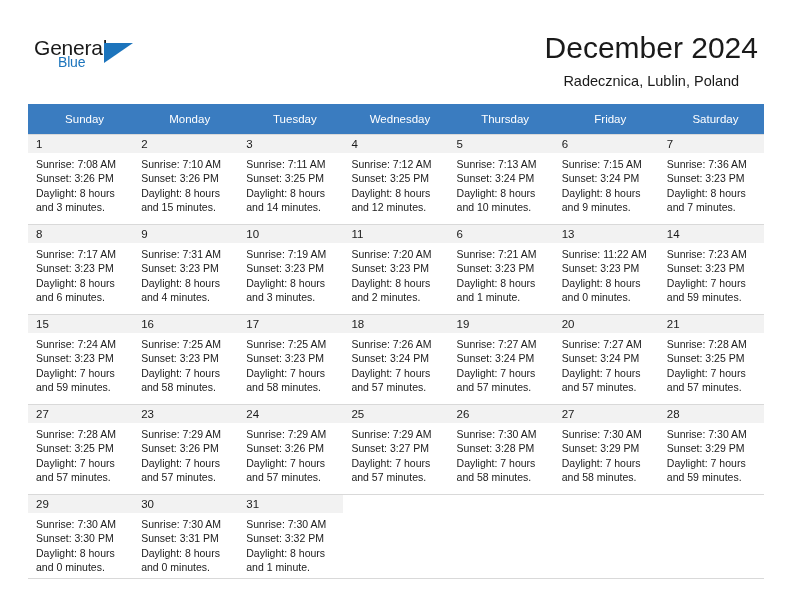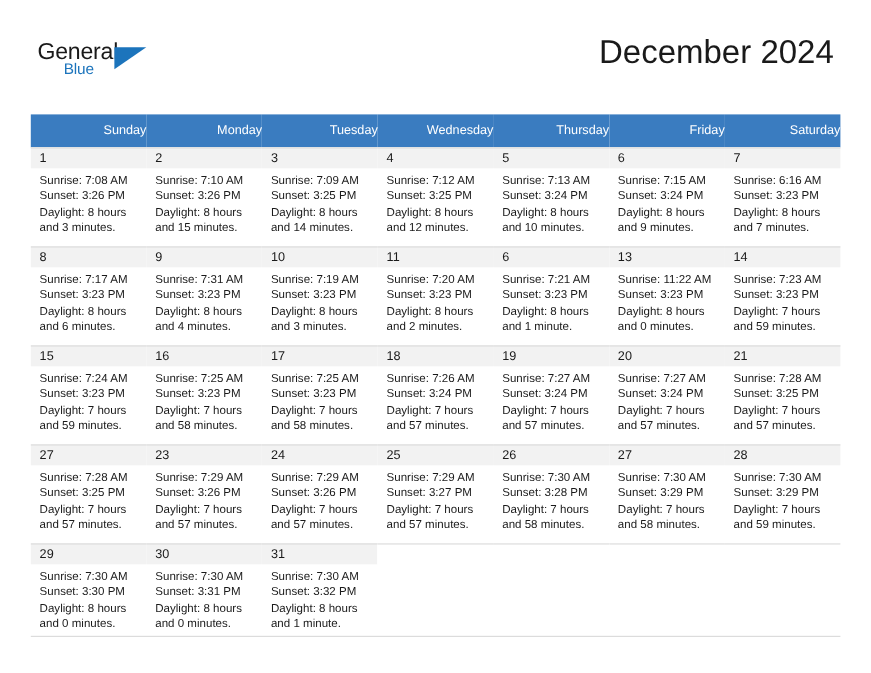--- a/index.html
+++ b/index.html
@@ -92,21 +92,21 @@
     top: 104px;
     width: 736px;
     border-collapse: collapse;
     table-layout: fixed;
   }
   .calendar th {
     background: #3a7cc0;
     color: #ffffff;
     font-size: 11.5px;
     font-weight: normal;
-    text-align: right;
+    text-align: center;
     padding: 5px 0 5px 8px;
     height: 20px;
     border: none;
   }
   .calendar td {
     vertical-align: top;
     padding: 0;
     height: 90px;
     border: none;
     background: #ffffff;
@@ -156,20 +156,21 @@
   <div class="header">
 
     <div class="logo">
       <span class="logo-general">General</span>
       <span class="logo-triangle"></span>
       <span class="logo-blue">Blue</span>
     </div>
 
     <div class="title-block">
       <div class="title-month">December 2024</div>
+      <div class="title-location">Radecznica, Lublin, Poland</div>
     </div>
 
   </div>
 
   <table class="calendar">
     <thead>
       <tr>
         <th>Sunday</th>
         <th>Monday</th>
         <th>Tuesday</th>
@@ -201,21 +202,21 @@
               <div class="cell-line">Sunset: 3:26 PM</div>
               <div class="cell-line">Daylight: 8 hours</div>
               <div class="cell-line">and 15 minutes.</div>
             </div>
           </div>
         </td>
         <td>
           <div class="cell">
             <div class="cell-daynum-bar">3</div>
             <div class="cell-body">
-              <div class="cell-line">Sunrise: 7:09 AM</div>
+              <div class="cell-line">Sunrise: 7:11 AM</div>
               <div class="cell-line">Sunset: 3:25 PM</div>
               <div class="cell-line">Daylight: 8 hours</div>
               <div class="cell-line">and 14 minutes.</div>
             </div>
           </div>
         </td>
         <td>
           <div class="cell">
             <div class="cell-daynum-bar">4</div>
             <div class="cell-body">
@@ -245,21 +246,21 @@
               <div class="cell-line">Sunset: 3:24 PM</div>
               <div class="cell-line">Daylight: 8 hours</div>
               <div class="cell-line">and 9 minutes.</div>
             </div>
           </div>
         </td>
         <td>
           <div class="cell">
             <div class="cell-daynum-bar">7</div>
             <div class="cell-body">
-              <div class="cell-line">Sunrise: 6:16 AM</div>
+              <div class="cell-line">Sunrise: 7:36 AM</div>
               <div class="cell-line">Sunset: 3:23 PM</div>
               <div class="cell-line">Daylight: 8 hours</div>
               <div class="cell-line">and 7 minutes.</div>
             </div>
           </div>
         </td>
       </tr>
 
       <tr>
         <td>

